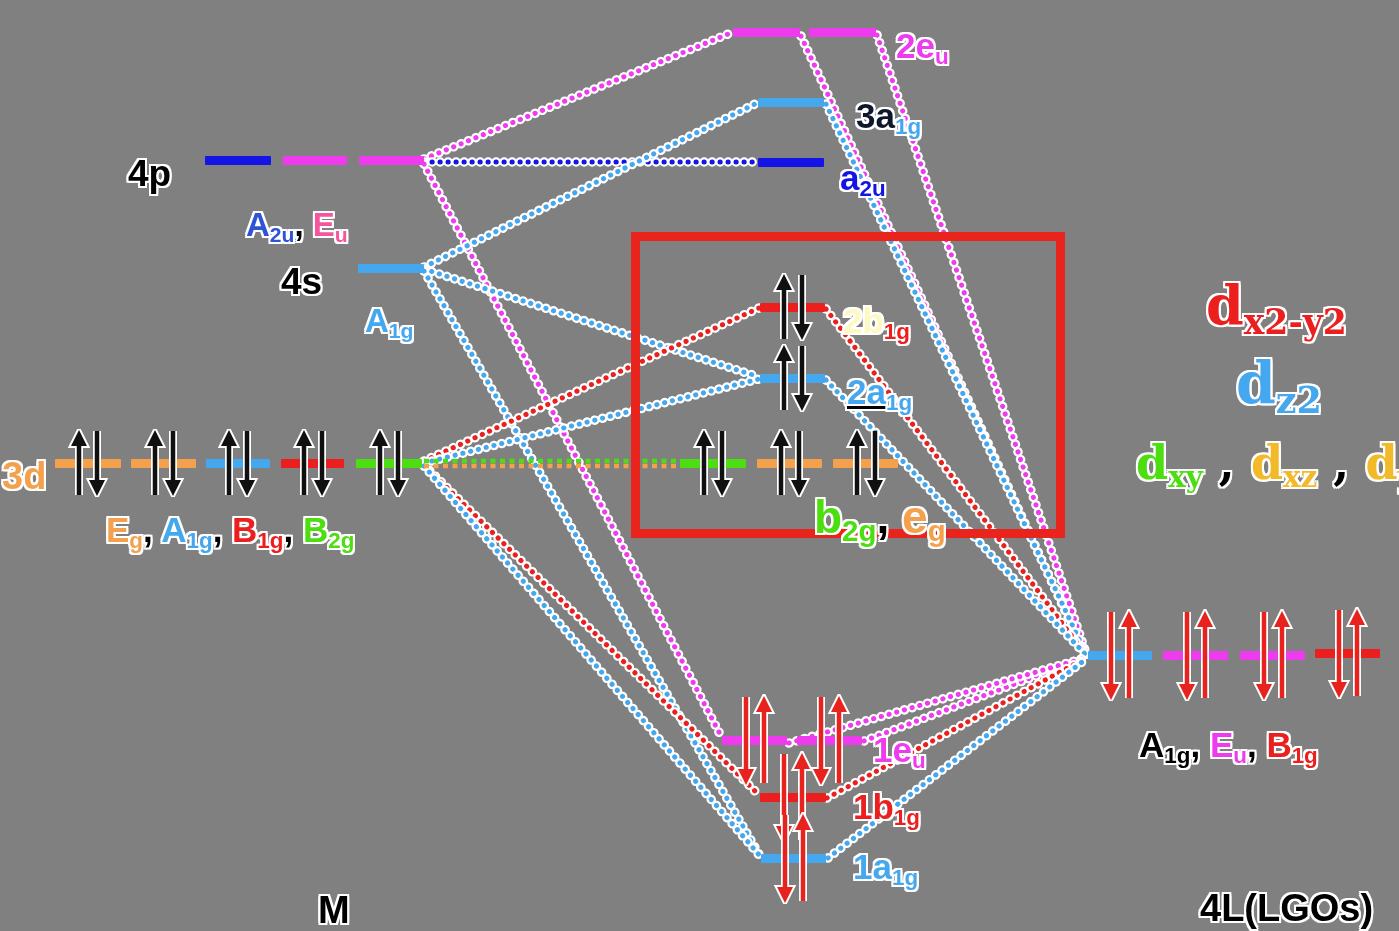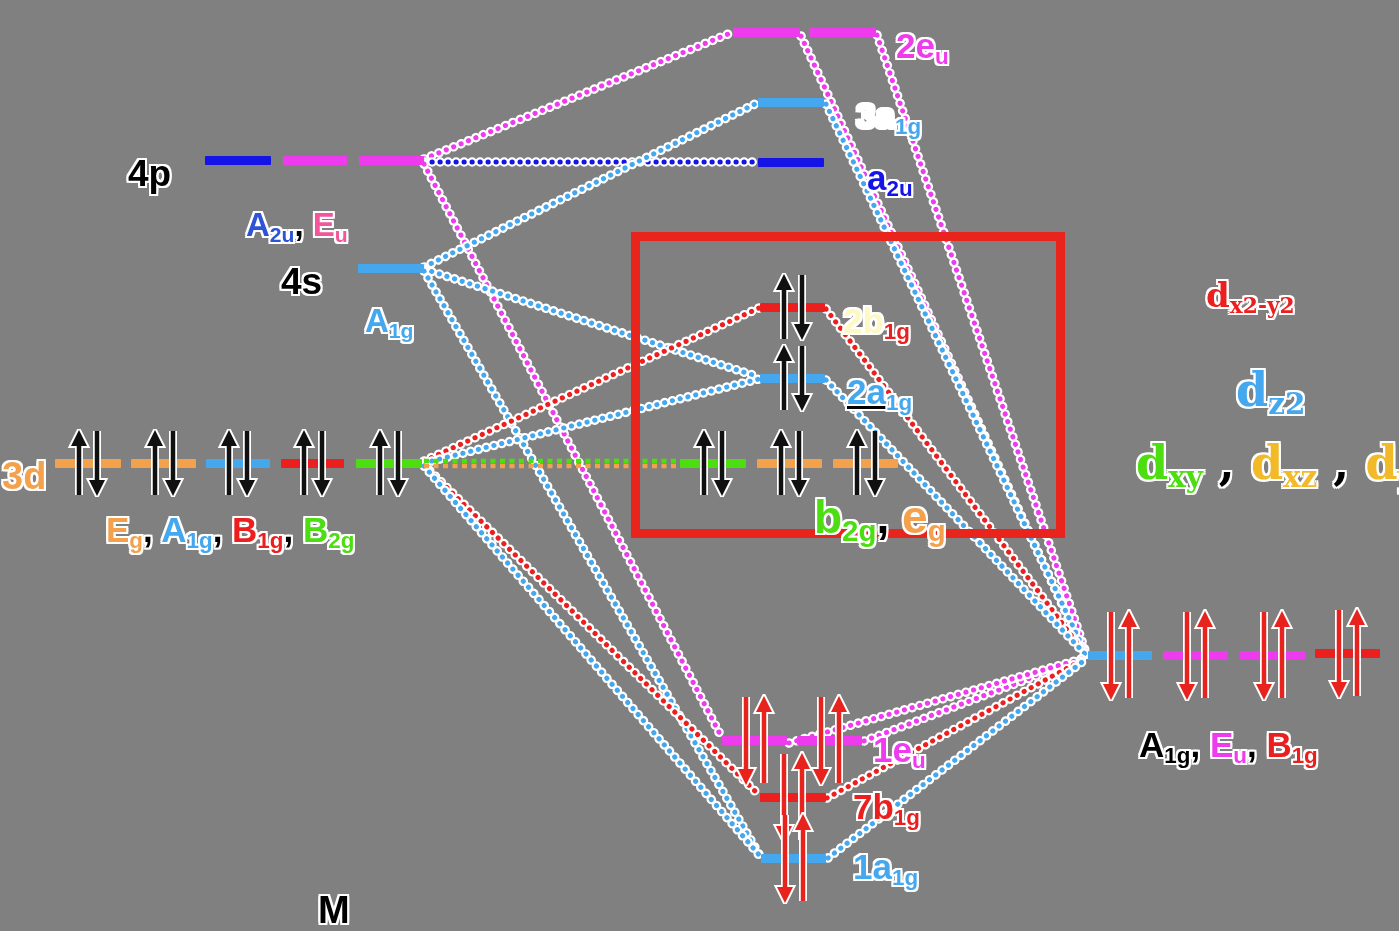--- a/index.html
+++ b/index.html
@@ -278,27 +278,28 @@
         </svg></div>
     </div>
   <div id="labels-layer">
       <div class="lbl" style="left: 128px; top: 139px; font-size: 37px;"><span style="color: rgb(0, 0, 0);">4p</span></div>
       <div class="lbl" style="left: 246px; top: 192px; font-size: 33px;"><span style="color: rgb(46, 83, 212);">A</span><sub style="color: rgb(46, 83, 212);">2u</sub><span style="color: rgb(0, 0, 0);">, </span><span style="color: rgb(244, 85, 156);">E</span><sub style="color: rgb(244, 85, 156);">u</sub></div>
       <div class="lbl" style="left: 281px; top: 247px; font-size: 37px;"><span style="color: rgb(0, 0, 0);">4s</span></div>
       <div class="lbl" style="left: 365px; top: 288px; font-size: 33px;"><span style="color: rgb(69, 168, 238);">A</span><sub style="color: rgb(69, 168, 238);">1g</sub></div>
       <div class="lbl" style="left: 2px; top: 441px; font-size: 38px;"><span style="color: rgb(244, 161, 78);">3d</span></div>
       <div class="lbl" style="left: 106px; top: 496px; font-size: 35px;"><span style="color: rgb(244, 161, 78);">E</span><sub style="color: rgb(244, 161, 78);">g</sub><span style="color: rgb(0, 0, 0);">, </span><span style="color: rgb(69, 168, 238);">A</span><sub style="color: rgb(69, 168, 238);">1g</sub><span style="color: rgb(0, 0, 0);">, </span><span style="color: rgb(236, 31, 31);">B</span><sub style="color: rgb(236, 31, 31);">1g</sub><span style="color: rgb(0, 0, 0);">, </span><span style="color: rgb(76, 222, 17);">B</span><sub style="color: rgb(76, 222, 17);">2g</sub></div>
       <div class="lbl" style="left: 896px; top: 12px; font-size: 35px;"><span style="color: rgb(238, 59, 238);">2e</span><sub style="color: rgb(238, 59, 238);">u</sub></div>
-      <div class="lbl" style="left: 856px; top: 82px; font-size: 35px;"><span style="color: #ffffff;">3a</span><sub style="color: rgb(69, 168, 238);">1g</sub></div>
-      <div class="lbl" style="left: 867px; top: 144px; font-size: 35px;"><span style="color: rgb(20, 20, 230);">a</span><sub style="color: rgb(20, 20, 230);">2u</sub></div>
+      <div class="lbl" style="left: 856px; top: 82px; font-size: 35px;"><span style="color: #0f172a;">3a</span><sub style="color: rgb(69, 168, 238);">1g</sub></div>
+      <div class="lbl" style="left: 840px; top: 144px; font-size: 35px;"><span style="color: rgb(20, 20, 230);">a</span><sub style="color: rgb(20, 20, 230);">2u</sub></div>
       <div class="lbl" style="left: 843px; top: 287px; font-size: 35px;"><span style="color: #fef9c3;">2b</span><sub style="color: rgb(236, 31, 31);">1g</sub></div>
       <div class="lbl" style="left: 847px; top: 358px; font-size: 35px; text-decoration: underline;"><span style="color: rgb(69, 168, 238);">2a</span><sub style="color: rgb(69, 168, 238);">1g</sub></div>
       <div class="lbl" style="left: 814px; top: 478px; font-size: 46px;"><span style="color: rgb(76, 222, 17);">b</span><sub style="color: rgb(76, 222, 17);">2g</sub><span style="color: rgb(0, 0, 0);">, </span><span style="color: rgb(244, 161, 78);">e</span><sub style="color: rgb(244, 161, 78);">g</sub></div>
       <div class="lbl" style="left: 873px; top: 716px; font-size: 35px;"><span style="color: rgb(238, 59, 238);">1e</span><sub style="color: rgb(238, 59, 238);">u</sub></div>
-      <div class="lbl" style="left: 853px; top: 773px; font-size: 35px;"><span style="color: rgb(236, 31, 31);">7b</span><sub style="color: rgb(236, 31, 31);">1g</sub></div>
+      <div class="lbl" style="left: 853px; top: 773px; font-size: 35px;"><span style="color: rgb(236, 31, 31);">1b</span><sub style="color: rgb(236, 31, 31);">1g</sub></div>
       <div class="lbl" style="left: 853px; top: 833px; font-size: 35px;"><span style="color: rgb(69, 168, 238);">1a</span><sub style="color: rgb(69, 168, 238);">1g</sub></div>
       <div class="lbl" style="left: 1139px; top: 711px; font-size: 35px;"><span style="color: rgb(0, 0, 0);">A</span><sub style="color: rgb(0, 0, 0);">1g</sub><span style="color: rgb(0, 0, 0);">, </span><span style="color: rgb(238, 59, 238);">E</span><sub style="color: rgb(238, 59, 238);">u</sub><span style="color: rgb(0, 0, 0);">, </span><span style="color: rgb(236, 31, 31);">B</span><sub style="color: rgb(236, 31, 31);">1g</sub></div>
-      <div class="lbl serif" style="left: 1206px; top: 262px; font-size: 34px;"><span style="color: rgb(236, 31, 31);">d</span><sub style="color: rgb(236, 31, 31);">x2-y2</sub></div>
-      <div class="lbl serif" style="left: 1236px; top: 351px; font-size: 46px;"><span style="color: rgb(69, 168, 238);">d</span><sub style="color: rgb(69, 168, 238);">z2</sub></div>
+      <div class="lbl serif" style="left: 1206px; top: 262px; font-size: 54px;"><span style="color: rgb(236, 31, 31);">d</span><sub style="color: rgb(236, 31, 31);">x2-y2</sub></div>
+      <div class="lbl serif" style="left: 1236px; top: 338px; font-size: 57px;"><span style="color: rgb(69, 168, 238);">d</span><sub style="color: rgb(69, 168, 238);">z2</sub></div>
       <div class="lbl serif" style="left: 1136px; top: 424px; font-size: 46px;"><span style="color: rgb(76, 222, 17);">d</span><sub style="color: rgb(76, 222, 17);">xy</sub><span style="color: rgb(0, 0, 0);"> , </span><span style="color: rgb(242, 185, 41);">d</span><sub style="color: rgb(242, 185, 41);">xz</sub><span style="color: rgb(0, 0, 0);"> , </span><span style="color: rgb(242, 185, 41);">d</span><sub style="color: rgb(242, 185, 41);">yz</sub></div>
       <div class="lbl" style="left: 318px; top: 875px; font-size: 38px;"><span style="color: rgb(0, 0, 0);">M</span></div>
+      <div class="lbl" style="left: 1200px; top: 873px; font-size: 38px;"><span style="color: rgb(0, 0, 0);">4L(LGOs)</span></div>
     </div>
 </div>
 
 </body></html>

